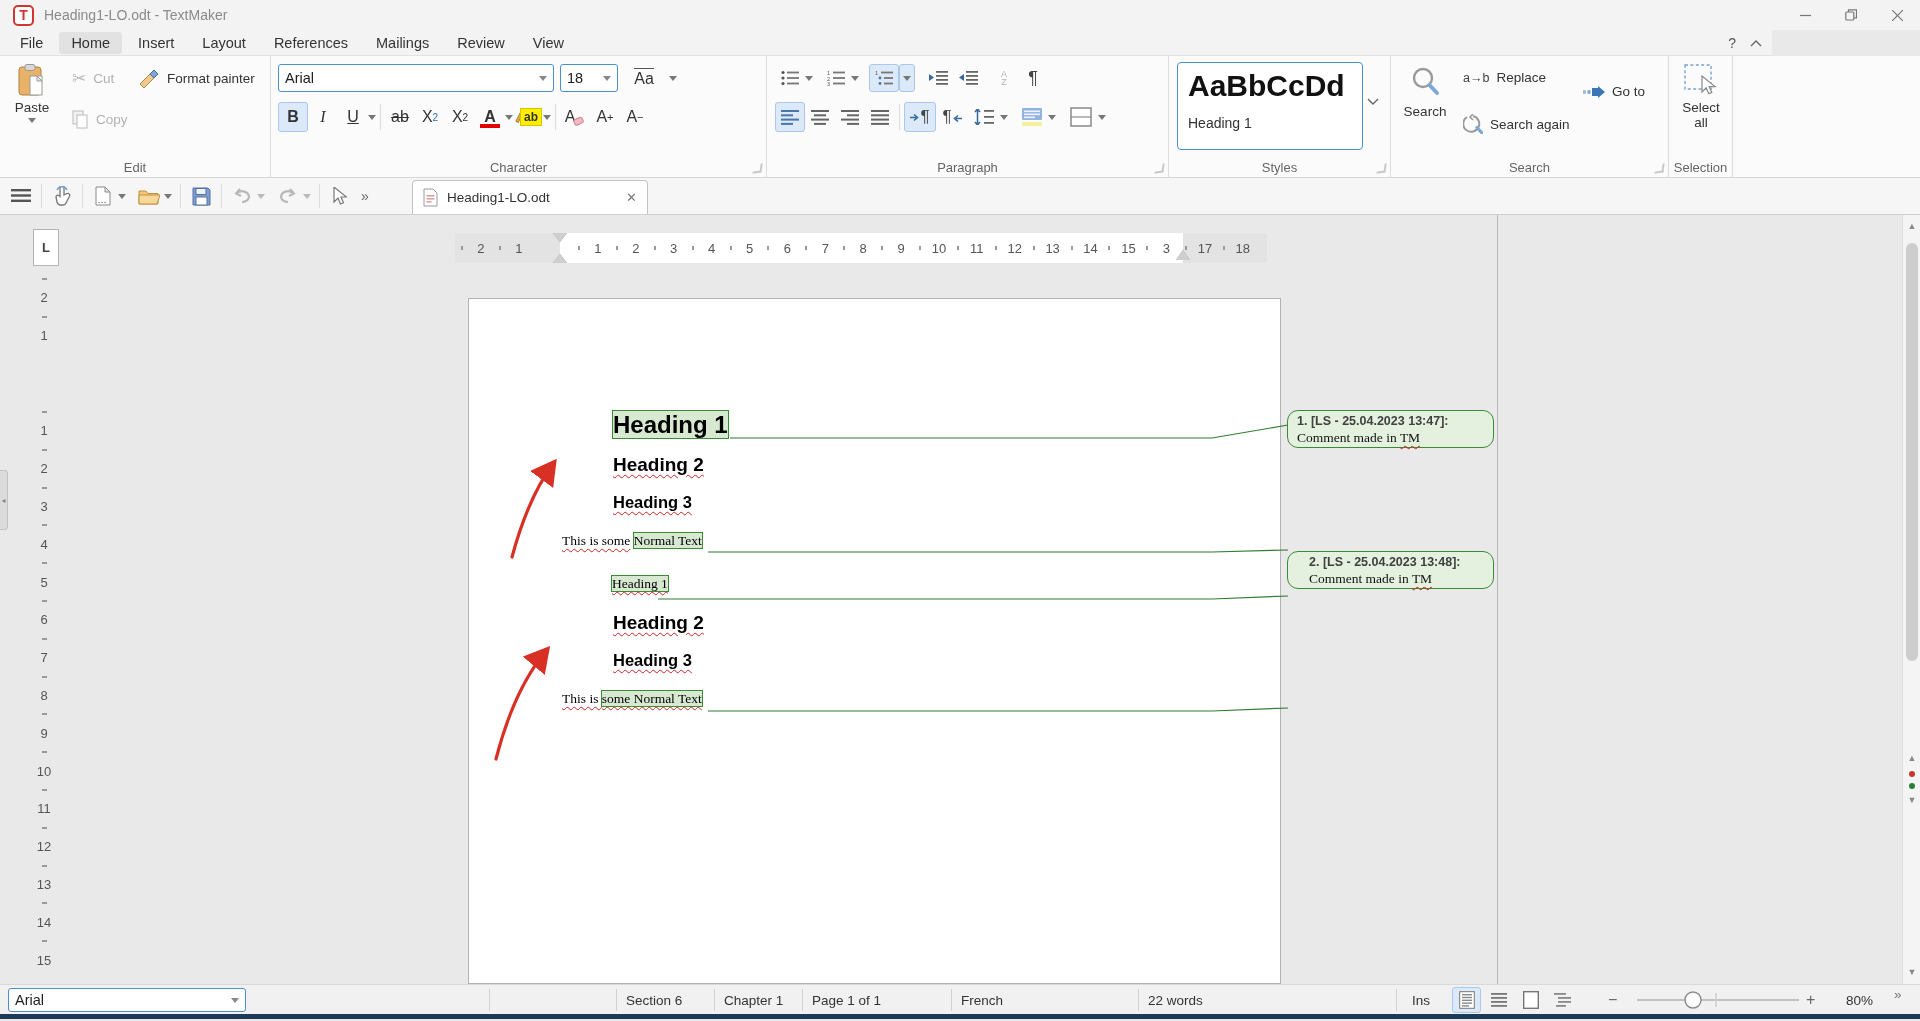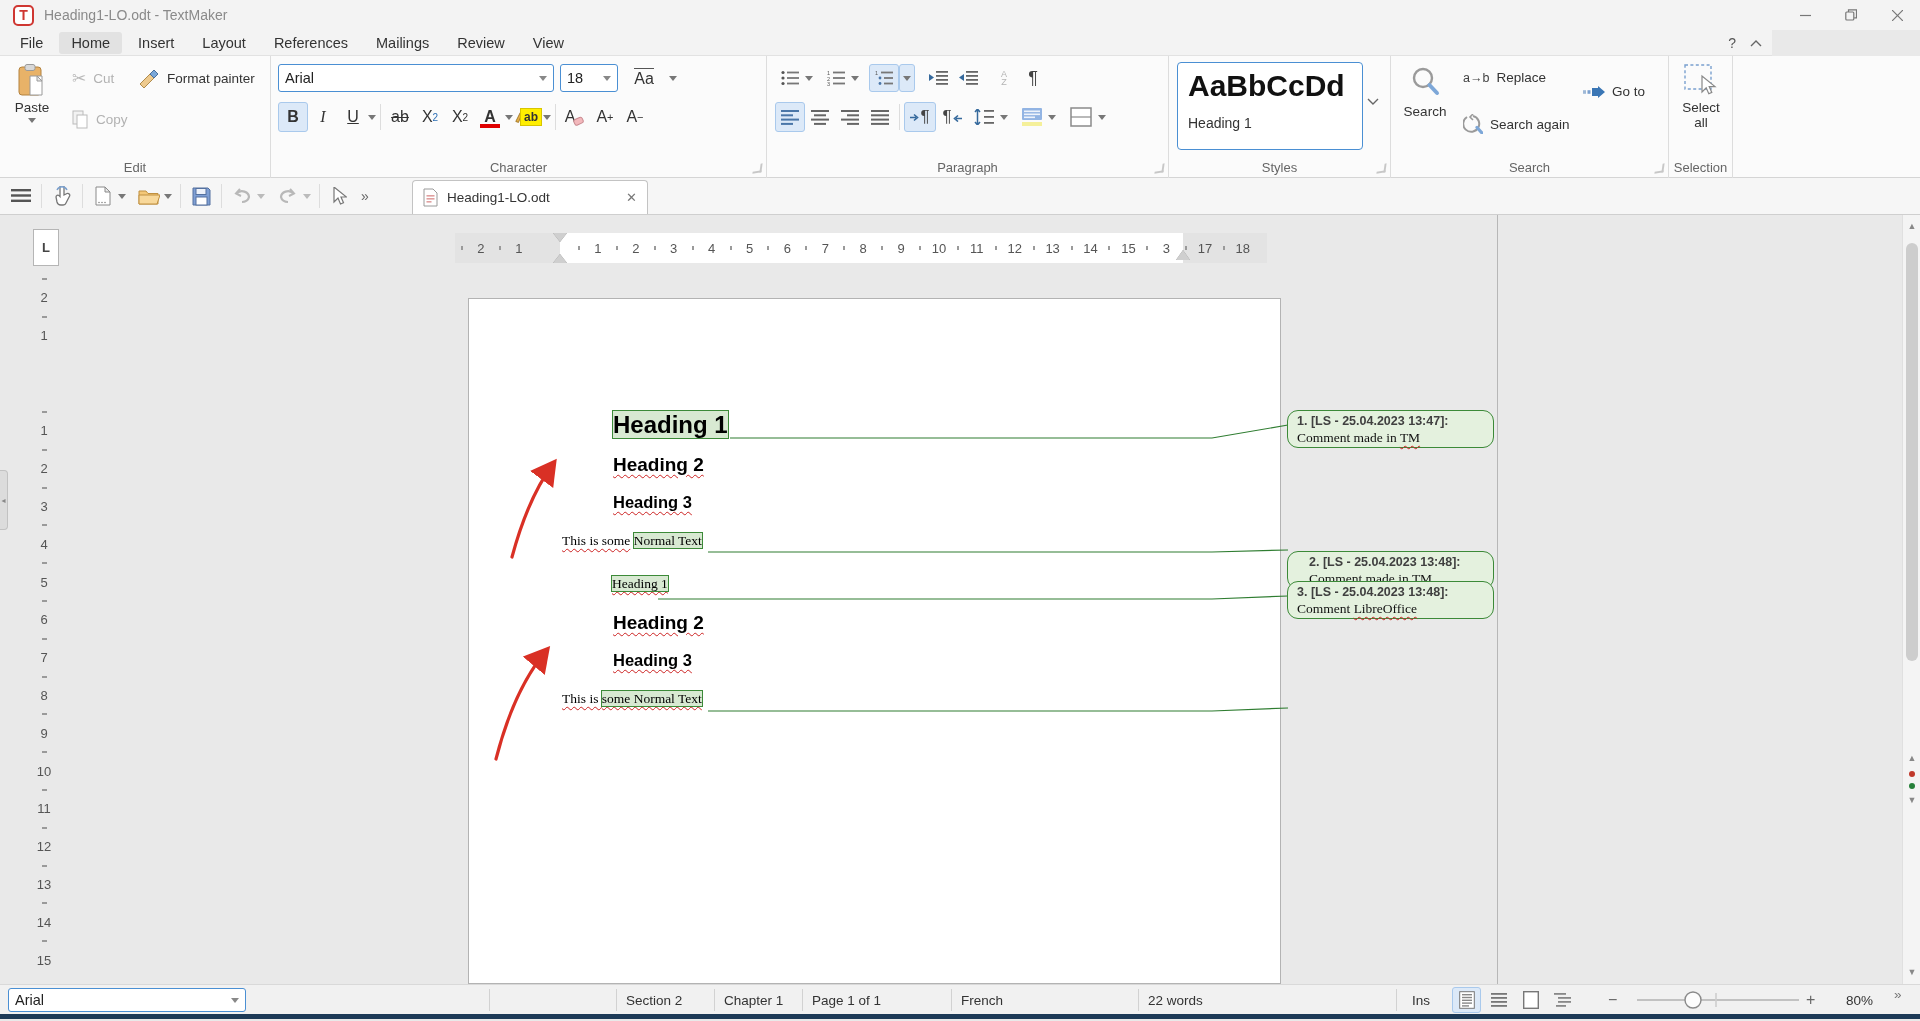--- a/index.html
+++ b/index.html
@@ -666,24 +666,20 @@
         <div class="comment">
           <div class="cm-head">1. [LS - 25.04.2023 13:47]:</div>
           <div class="cm-body"><span>Comment made in </span><span class="sq">TM</span></div>
         </div>
 
         <div class="comment">
           <div class="cm-head">2. [LS - 25.04.2023 13:48]:</div>
           <div class="cm-body"><span>Comment made in </span><span class="sq">TM</span></div>
         </div>
 
-        <div class="comment">
-          <div class="cm-head">3. [LS - 25.04.2023 13:48]:</div>
-          <div class="cm-body"><span>Comment </span><span class="sq">LibreOffice</span></div>
-        </div>
 
       </div>
 
     <div class="scrollbar abs">
       <div class="sb-arrow" style="top:6px;">▲</div>
       <div class="sb-thumb"></div>
       <div class="sb-arrow" style="top:538px;">▲</div>
       <div class="sb-dot" style="top:556px; background:#c0392b;"></div>
       <div class="sb-dot" style="top:568px; background:#27803a;"></div>
       <div class="sb-arrow" style="top:580px;">▼</div>
@@ -693,21 +689,21 @@
     <div class="left-grip abs">◂</div>
   </div>
 
   <div class="statusbar abs">
     <div class="combo sb-combo">
       <span>Arial</span>
       <span class="dd"></span>
     </div>
     <div class="st-sep" style="left:489px;"></div>
     <div class="st-sep" style="left:616px;"></div>
-    <div class="st-item" style="left:626px;">Section 2</div>
+    <div class="st-item" style="left:626px;">Section 6</div>
     <div class="st-sep" style="left:714px;"></div>
     <div class="st-item" style="left:724px;">Chapter 1</div>
     <div class="st-sep" style="left:802px;"></div>
     <div class="st-item" style="left:812px;">Page 1 of 1</div>
     <div class="st-sep" style="left:951px;"></div>
     <div class="st-item" style="left:961px;">French</div>
     <div class="st-sep" style="left:1138px;"></div>
     <div class="st-item" style="left:1148px;">22 words</div>
     <div class="st-sep" style="left:1396px;"></div>
     <div class="st-item" style="left:1412px;">Ins</div>

